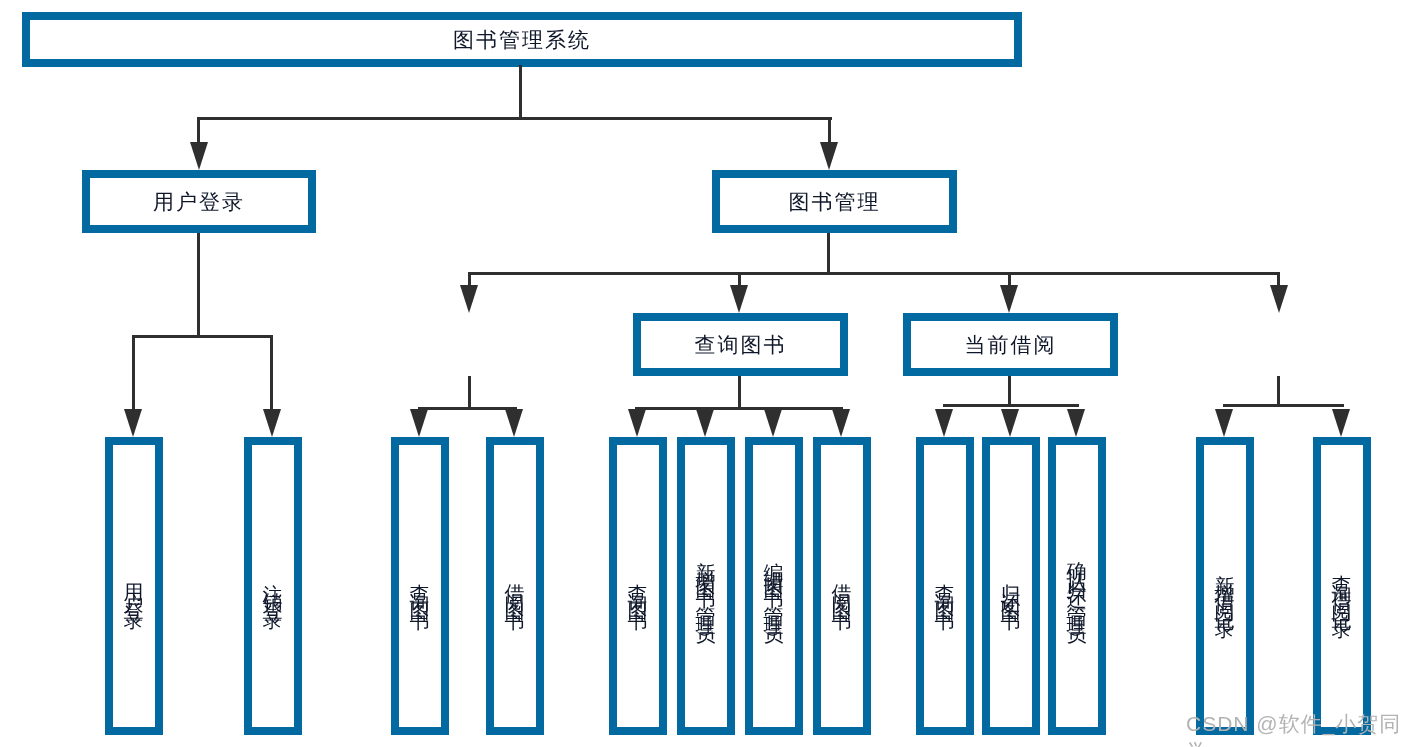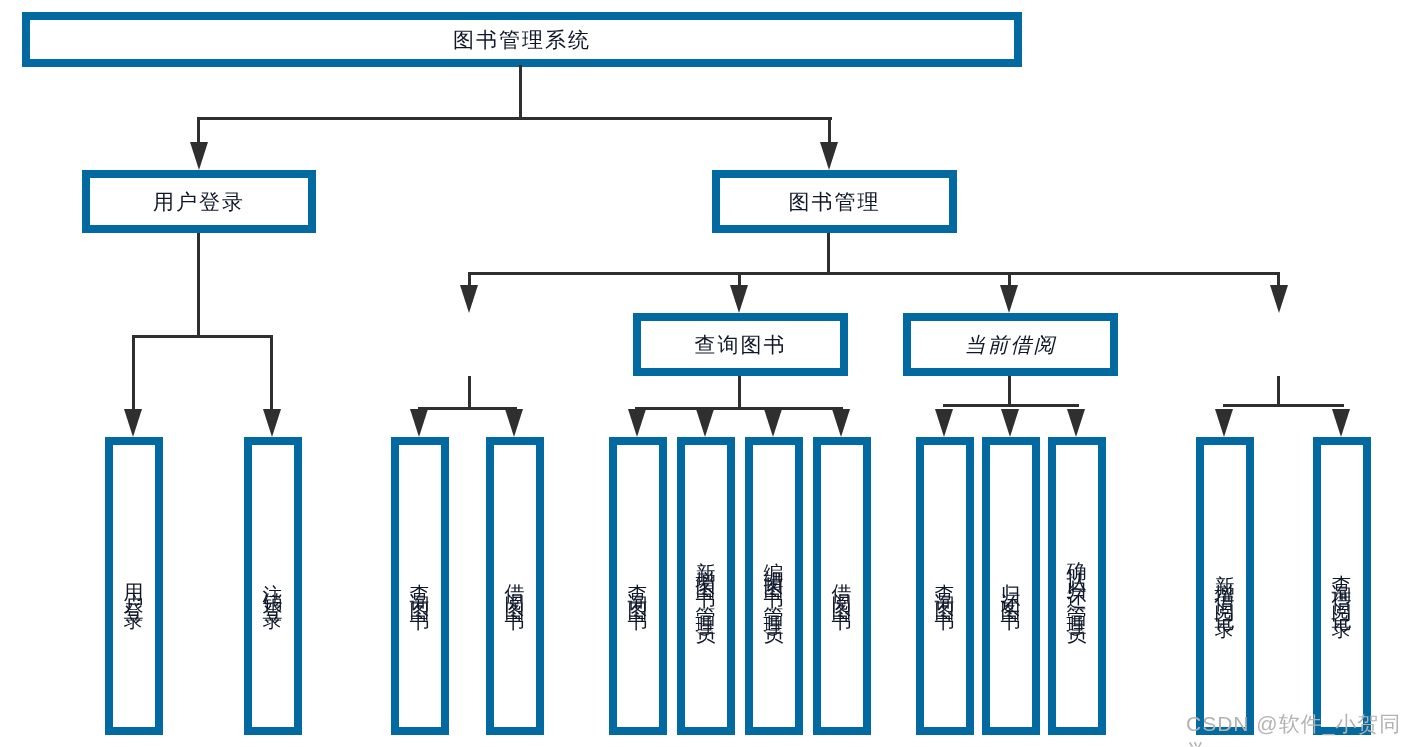--- a/index.html
+++ b/index.html
@@ -91,21 +91,21 @@
   <div class="line" style="left:738px; top:272px; width:3px; height:16px;"></div>
   <div class="arrow" style="left:730px; top:285px;"></div>
   <div class="line" style="left:1008px; top:272px; width:3px; height:16px;"></div>
   <div class="arrow" style="left:1000px; top:285px;"></div>
   <div class="line" style="left:1277px; top:272px; width:3px; height:16px;"></div>
   <div class="arrow" style="left:1270px; top:285px;"></div>
 
   <div class="box" style="left:633px; top:313px; width:215px; height:63px;">
     <span>查询图书</span>
   </div>
-  <div class="box" style="left:903px; top:313px; width:215px; height:63px;font-style:italic;">
+  <div class="box" style="left:903px; top:313px; width:215px; height:63px;">
     <span>当前借阅</span>
   </div>
 
   <div class="line" style="left:468px; top:376px; width:3px; height:34px;"></div>
   <div class="line" style="left:418px; top:407px; width:99px; height:3px;"></div>
   <div class="arrow" style="left:410px; top:409px;"></div>
   <div class="arrow" style="left:505px; top:409px;"></div>
 
   <div class="line" style="left:738px; top:376px; width:3px; height:34px;"></div>
   <div class="line" style="left:635px; top:407px; width:208px; height:3px;"></div>

